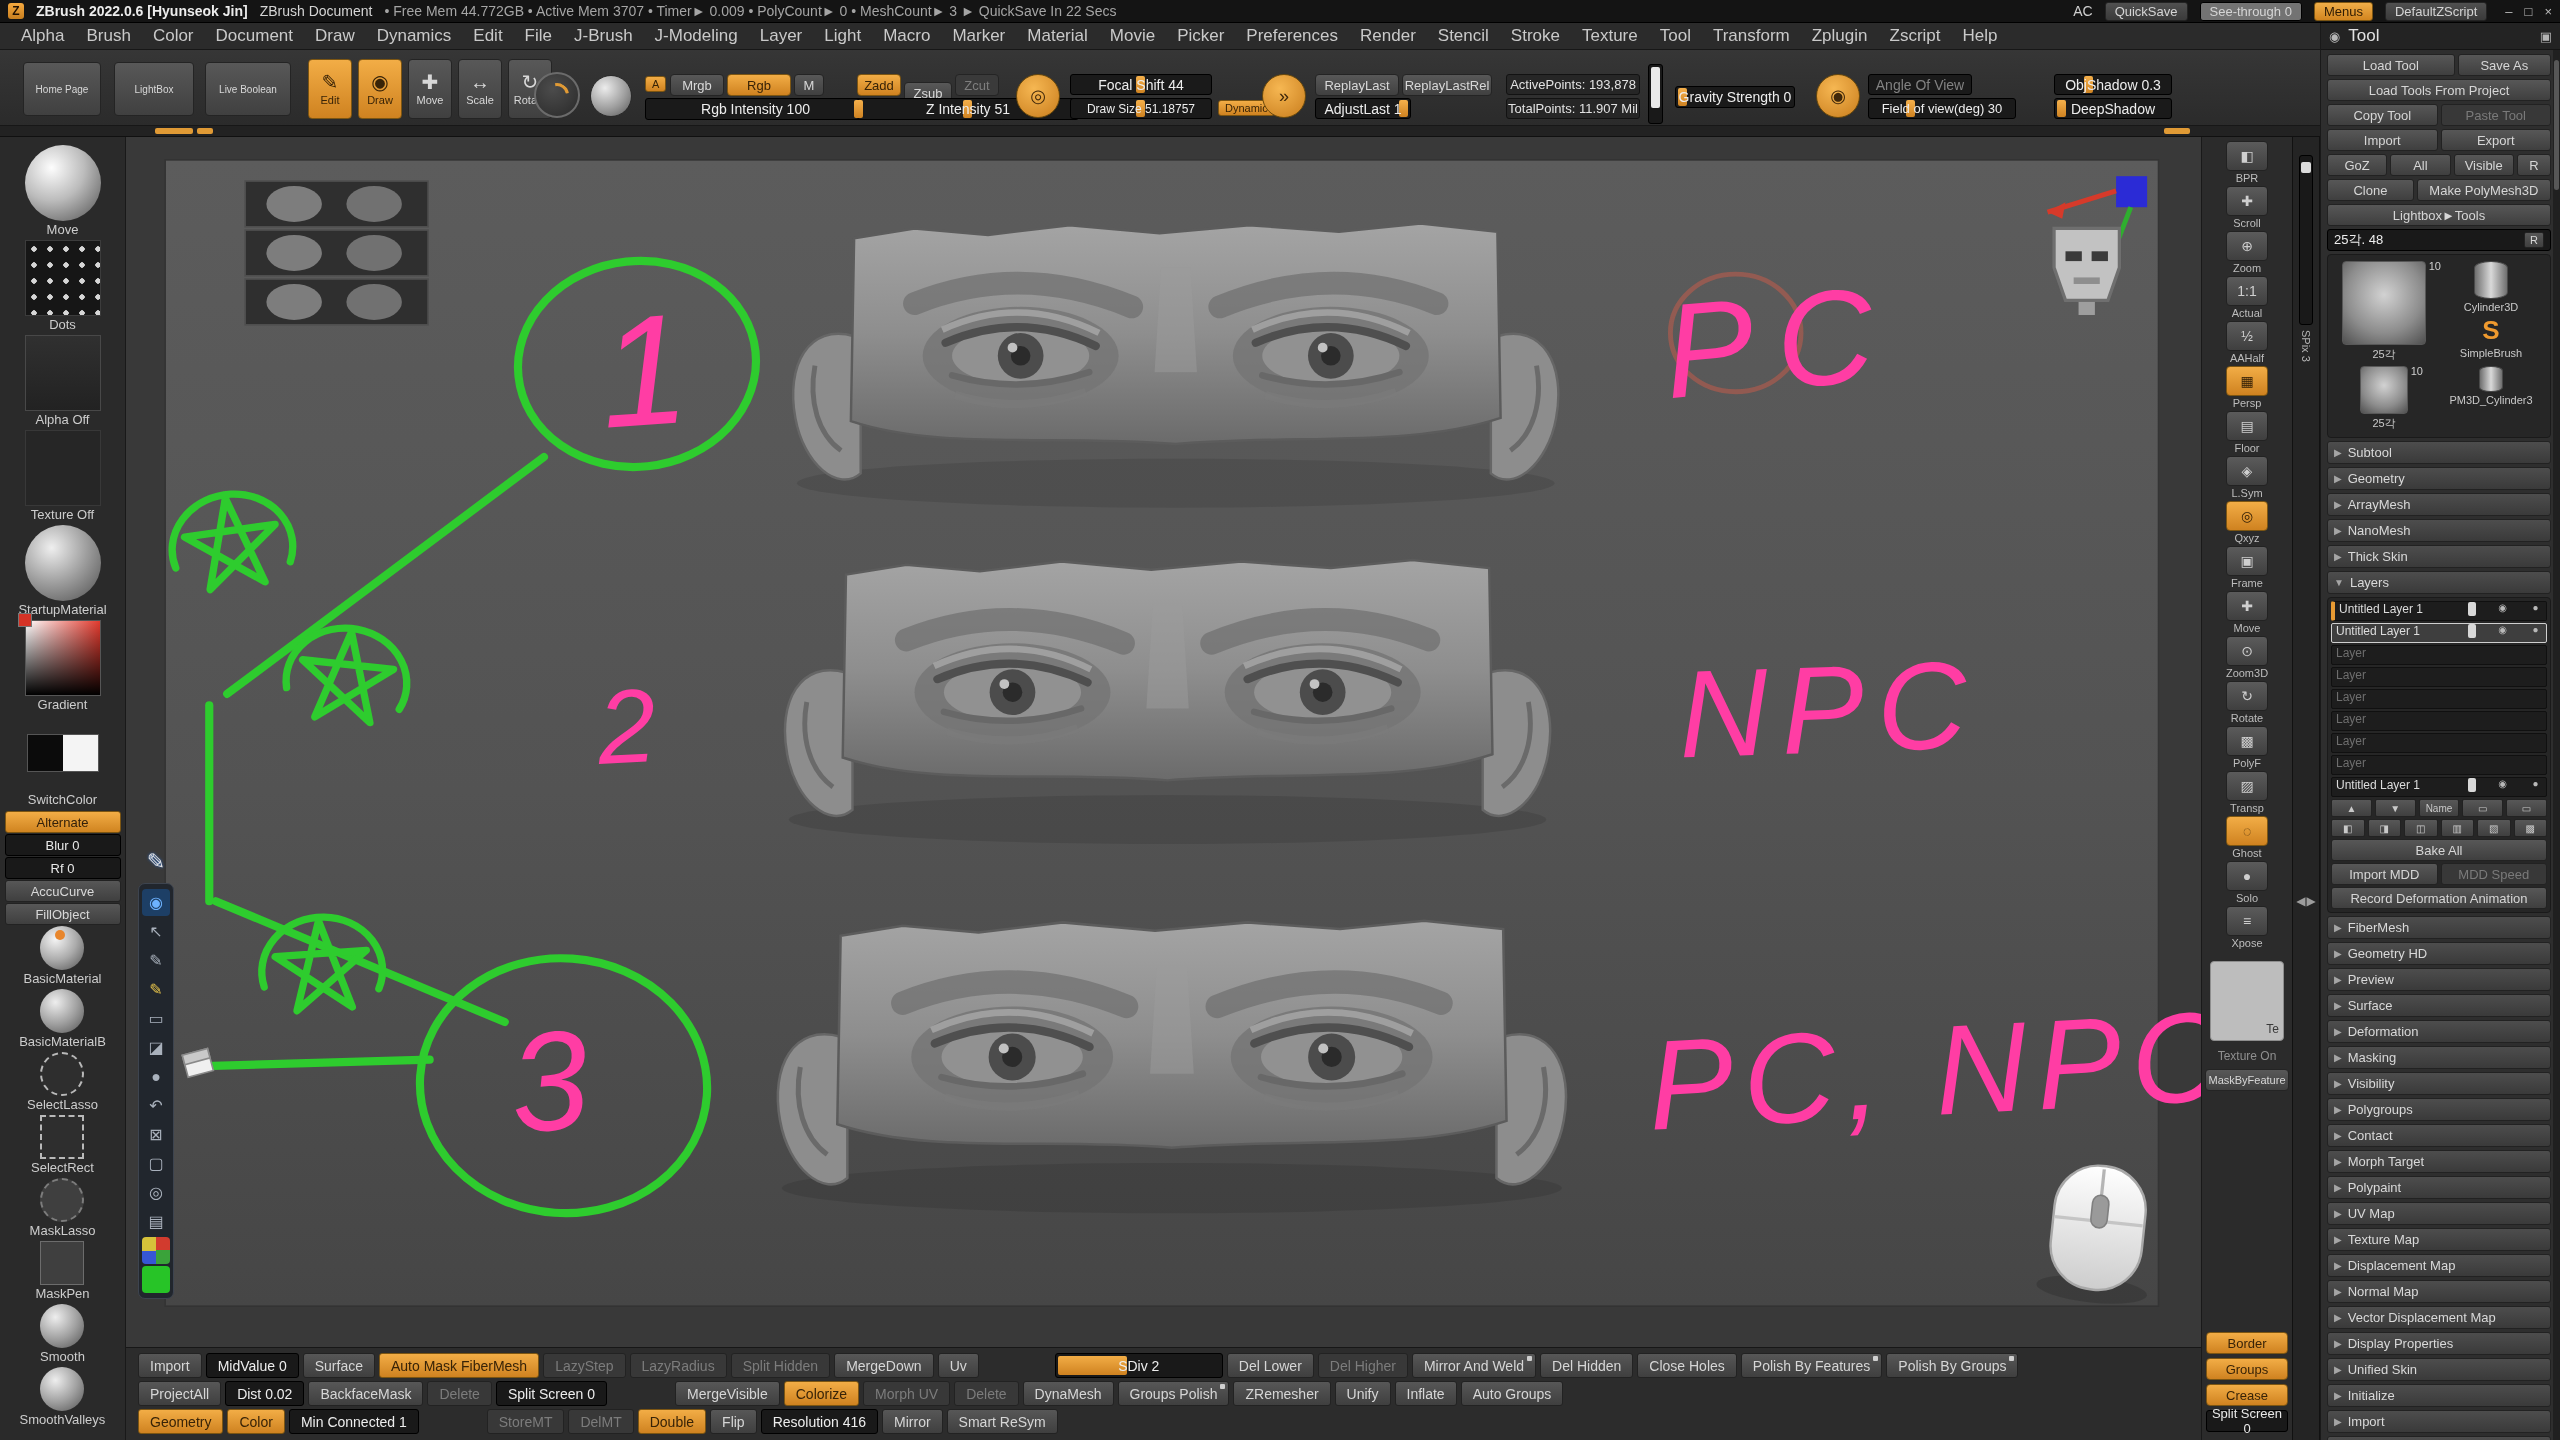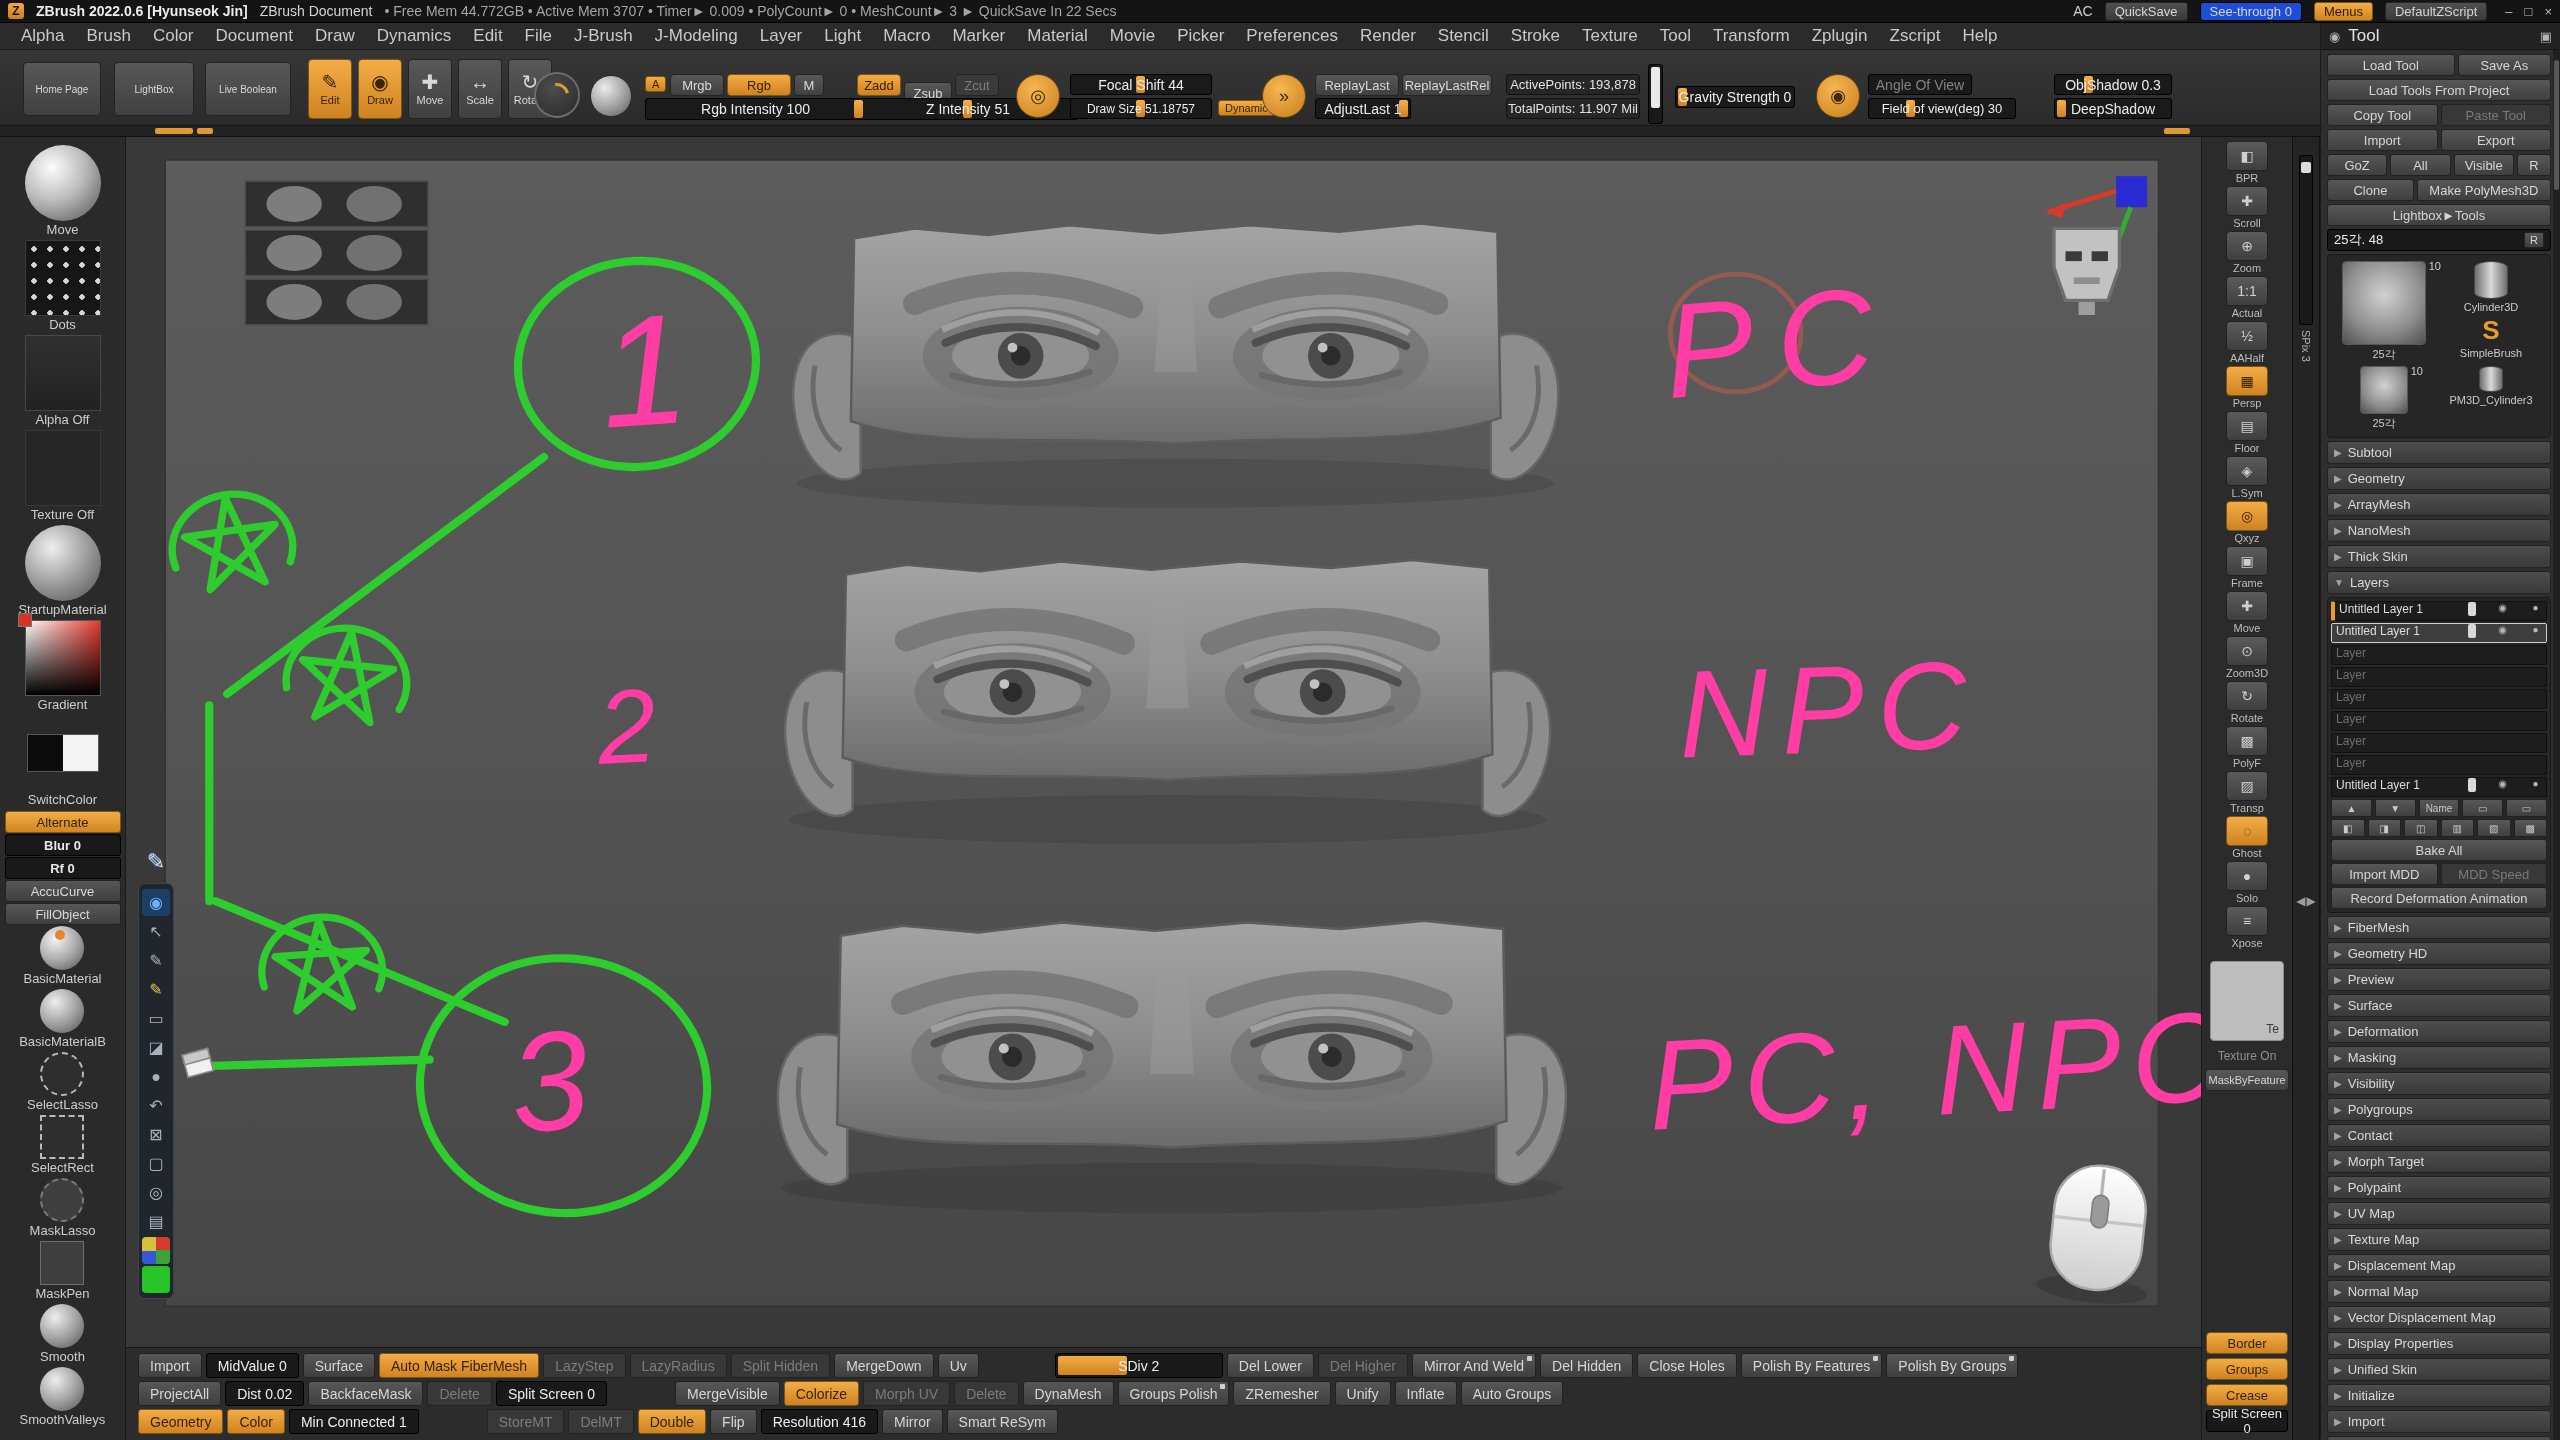--- a/index.html
+++ b/index.html
@@ -8,21 +8,21 @@
 
 
 .titlebar{position:absolute;left:0;top:0;width:2560px;height:23px;background:#141414;display:flex;align-items:center;gap:12px;padding:0 8px;color:#cfcfcf;font-size:14px;white-space:nowrap;border-bottom:1px solid #000;}
 .logo{width:16px;height:16px;background:linear-gradient(#f5a93f,#c87f1f);color:#201000;font-weight:bold;font-size:12px;display:flex;align-items:center;justify-content:center;border-radius:3px;flex:none;}
 .tb-app{color:#ececec;font-weight:bold;}
 .tb-doc{color:#d5d5d5;}
 .tb-stats{color:#a5a5a5;}
 .tb-spacer{flex:1;}
 .chip{background:linear-gradient(#505050,#3a3a3a);border:1px solid #232323;border-radius:3px;padding:1px 9px;font-size:13px;color:#d5d5d5;}
 .chip.on{background:linear-gradient(#f0ae49,#d2851f);color:#2e1b03;border-color:#7c5512;}
-.chip.darkc{background:#1d4ed8;border-color:#000;text-align:right;}
+.chip.darkc{background:#737373;border-color:#000;text-align:right;}
 .winbtns{display:flex;gap:12px;color:#bdbdbd;font-size:13px;margin-left:6px;align-items:center;}
 
 
 .menubar{position:absolute;left:0;top:23px;width:2320px;height:27px;background:#2b2b2b;border-bottom:1px solid #171717;display:flex;align-items:center;padding:0 10px;}
 .menu-item{color:#c9c9c9;font-size:17px;padding:0 11px;}
 
 
 .topshelf{position:absolute;left:0;top:50px;width:2320px;height:76px;background:linear-gradient(#363636,#2b2b2b);border-bottom:1px solid #171717;}
 .btn{background:linear-gradient(#585858,#404040);border:1px solid #242424;border-radius:4px;color:#d8d8d8;display:flex;align-items:center;justify-content:center;text-align:center;}
 .btn.on{background:linear-gradient(#f2ad46,#cf8220);color:#382307;border-color:#7c5512;}
@@ -70,21 +70,21 @@
 .picker{background:linear-gradient(to bottom,rgba(0,0,0,0),#000),linear-gradient(to right,#fff,#e23a2e);border:1px solid #555;}
 .picker::after{content:"";position:absolute;left:-8px;top:-8px;width:12px;height:12px;background:#d43326;border:1px solid #777;}
 .switch{width:72px;height:38px;background:linear-gradient(90deg,#0b0b0b 50%,#f4f4f4 50%);border:1px solid #555;margin:19px 0;}
 .lasso{border:2px dashed #b9b9b9;border-radius:50%;background:#2e2e2e;}
 .rect{border:2px dashed #b9b9b9;background:#2e2e2e;}
 .masklasso{border:2px dashed #7c7c7c;border-radius:50%;background:#3f3f3f;}
 .maskpen{border:1px solid #6c6c6c;background:#3f3f3f;}
 .ls-ctl{width:116px;height:22px;margin:1px 0;font-size:13px;display:flex;align-items:center;justify-content:center;border-radius:3px;}
 .ls-ctl.btn2{background:linear-gradient(#575757,#3f3f3f);border:1px solid #222;color:#d8d8d8;}
 .ls-ctl.on{background:linear-gradient(#f2ad46,#d08420);color:#33200a;border:1px solid #7c5512;}
-.ls-ctl.slider{background:#191919;border:1px solid #000;color:#e8e8e8;font-weight:bold;}
+.ls-ctl.slider{background:#191919;border:1px solid #000;color:#e8e8e8;}
 
 
 .canvas{position:absolute;left:126px;top:137px;width:2075px;height:1210px;background:#393939;overflow:hidden;}
 .scene{position:absolute;inset:0;width:100%;height:100%;}
 
 
 .anno{position:absolute;left:10px;top:712px;width:40px;display:flex;flex-direction:column;align-items:center;z-index:5;}
 .anno-pin{font-size:22px;color:#e2e2e2;margin-bottom:8px;text-shadow:0 0 3px #2a6fd4;}
 .anno-tools{background:#21262d;border:1px solid #3d444f;border-radius:7px;padding:5px 3px;display:flex;flex-direction:column;gap:2px;}
 .anno-tool{width:28px;height:27px;display:flex;align-items:center;justify-content:center;font-size:16px;color:#a9b1bc;border-radius:4px;}

